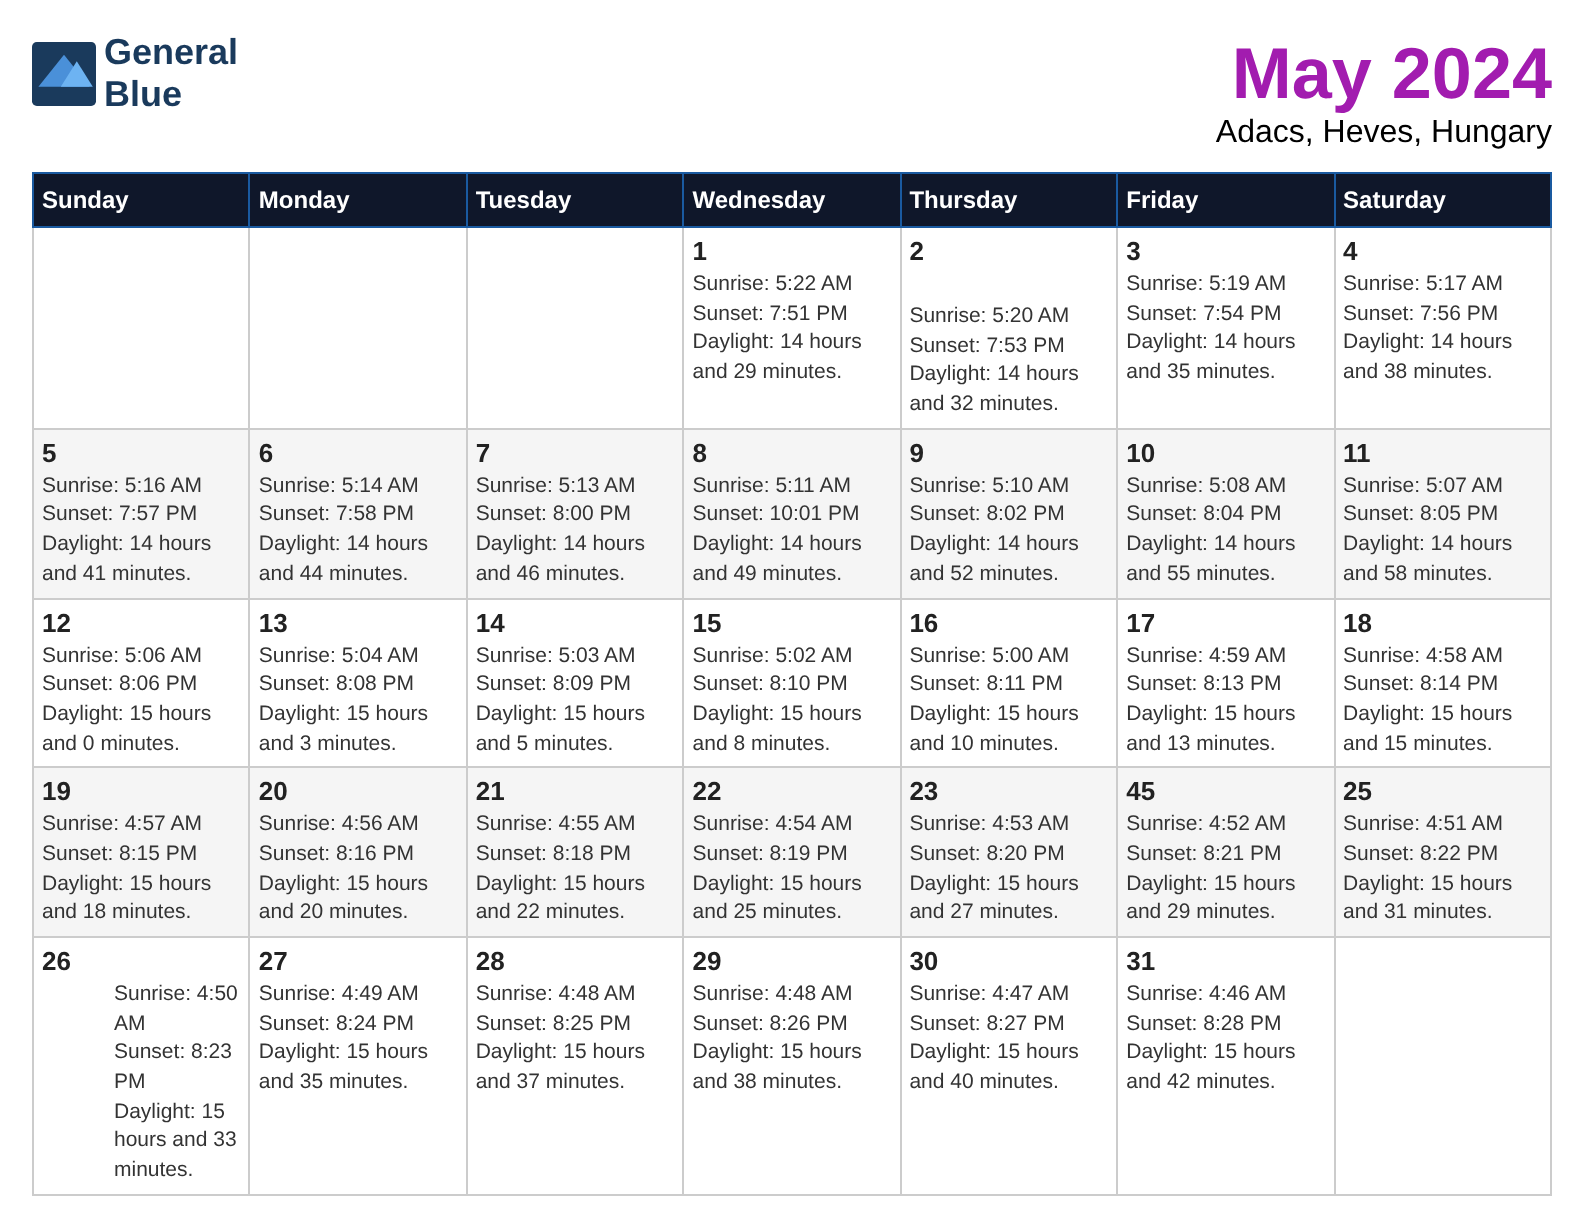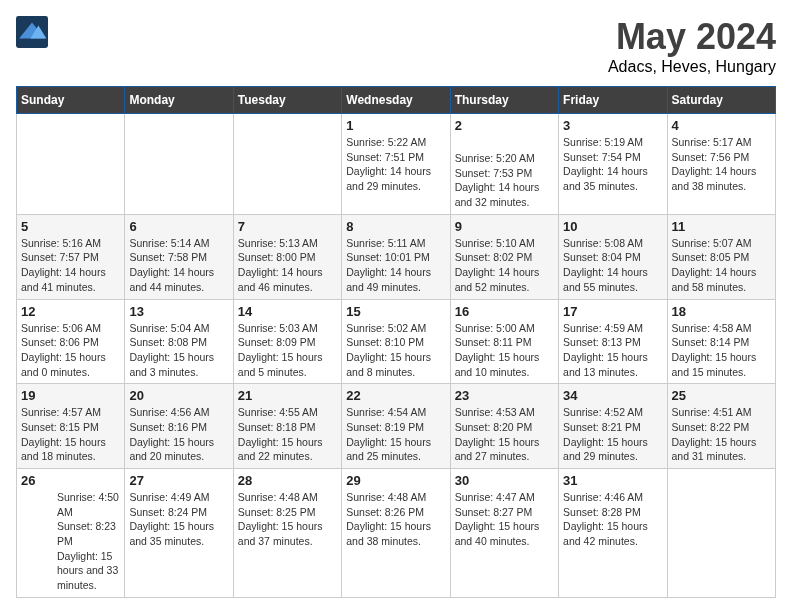--- a/index.html
+++ b/index.html
@@ -24,33 +24,33 @@
       width: 32px;
       height: 32px;
       margin-right: 4px;
     }
     .title-block {
       text-align: right;
     }
     .main-title {
       font-size: 36px;
       font-weight: bold;
-      color: #404040;
+      color: #a21caf;
     }
     .subtitle {
       font-size: 16px;
       color: #000000;
     }
     .calendar {
       width: 100%;
       border-collapse: collapse;
       font-size: 11px;
     }
     .calendar th {
-      background: #404040;
+      background: #0f172a;
       color: #fff;
       padding: 6px 4px;
       text-align: left;
       font-weight: bold;
       font-size: 12px;
       border: 1px solid #1a5aa0;
     }
     .calendar td {
       vertical-align: top;
       border: 1px solid #ccc;
@@ -87,20 +87,24 @@
 <body>
 
 <div class="header">
   <div class="logo-wrapper">
     <div class="logo">
       <svg class="logo-icon" viewBox="0 0 40 40">
         <rect x="0" y="0" width="40" height="40" rx="3" fill="#1a3a5c"></rect>
         <polygon points="20,8 36,28 4,28" fill="#4a90d9"></polygon>
         <polygon points="28,12 38,28 18,28" fill="#6db3f2"></polygon>
       </svg>
+      <div>
+        <div style="font-size:18px;font-weight:bold;color:#1a3a5c;">General</div>
+        <div style="font-size:18px;font-weight:bold;color:#1a3a5c;">Blue</div>
+      </div>
     </div>
   </div>
   <div class="title-block">
     <div class="main-title">May 2024</div>
     <div class="subtitle">Adacs, Heves, Hungary</div>
   </div>
 </div>
 
 <table class="calendar">
   <thead>
@@ -257,21 +261,21 @@
 Sunset: 8:19 PM
 Daylight: 15 hours and 25 minutes.</div>
         </td>
         <td>
           <span class="day-num">23</span>
           <div class="day-info" style="white-space: pre-wrap;">Sunrise: 4:53 AM
 Sunset: 8:20 PM
 Daylight: 15 hours and 27 minutes.</div>
         </td>
         <td>
-          <span class="day-num">34</span>
+          <span class="day-num">45</span>
           <div class="day-info" style="white-space: pre-wrap;">Sunrise: 4:52 AM
 Sunset: 8:21 PM
 Daylight: 15 hours and 29 minutes.</div>
         </td>
         <td>
           <span class="day-num">25</span>
           <div class="day-info" style="white-space: pre-wrap;">Sunrise: 4:51 AM
 Sunset: 8:22 PM
 Daylight: 15 hours and 31 minutes.</div>
         </td>

